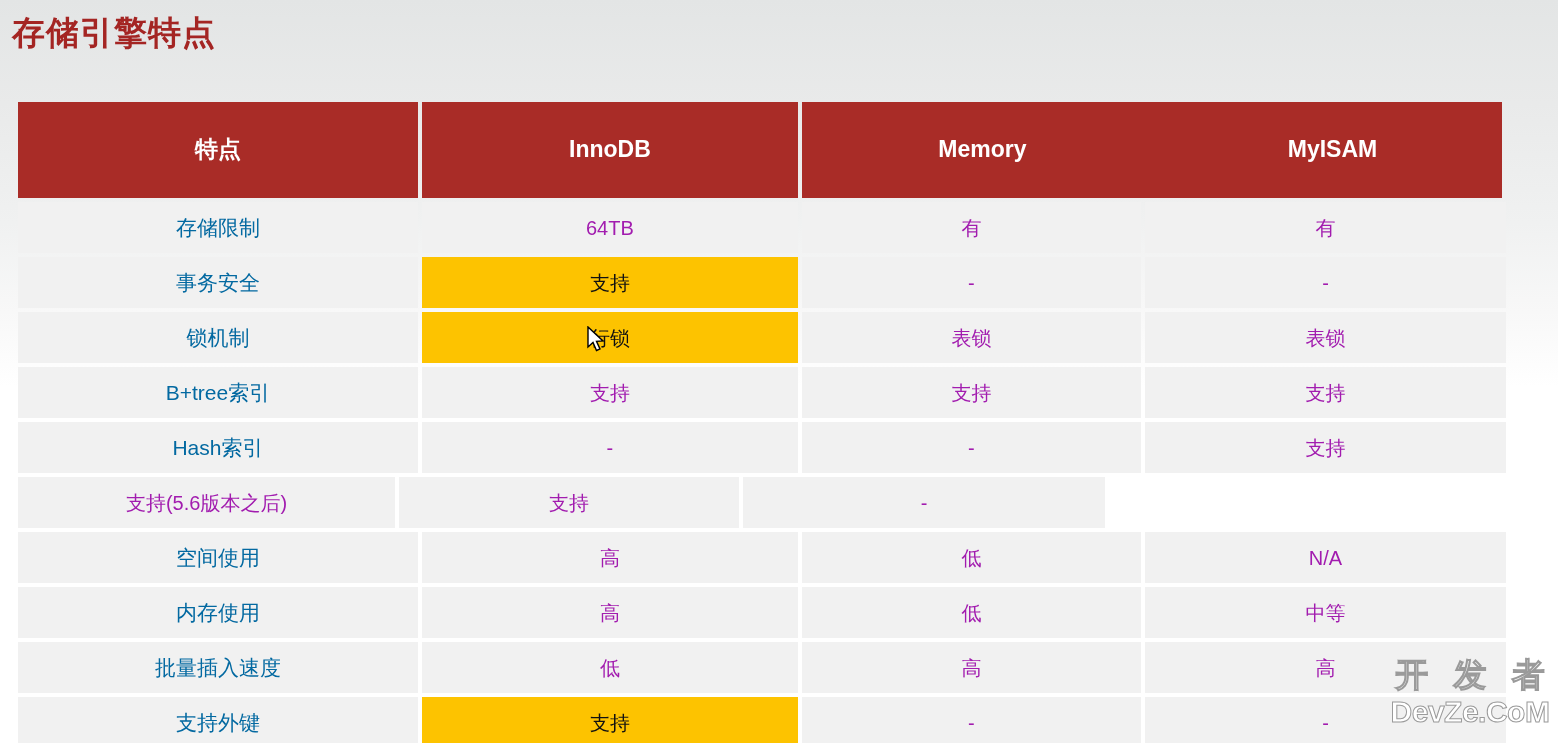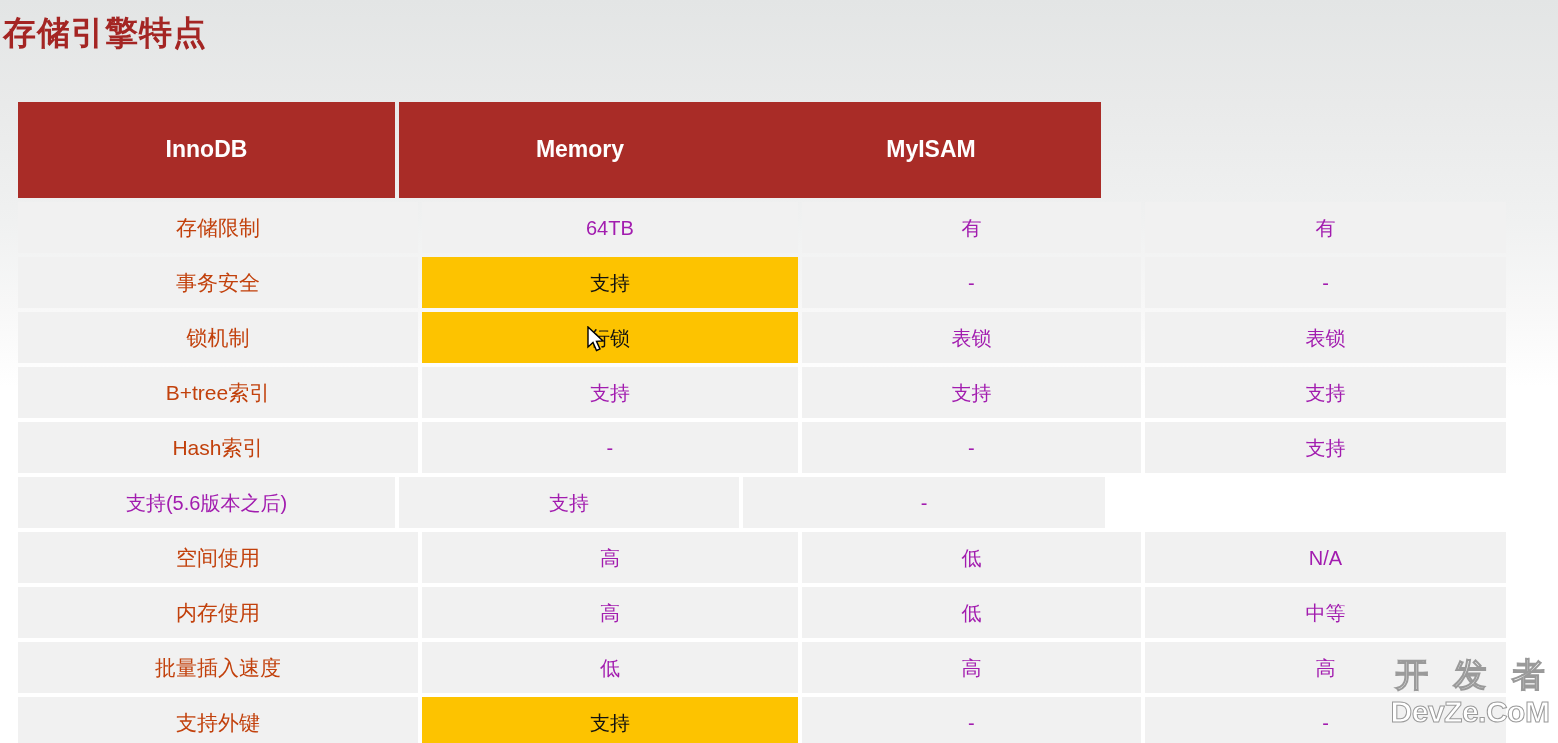--- a/index.html
+++ b/index.html
@@ -18,21 +18,21 @@
     position: relative;
     width: 1558px;
     height: 743px;
     background: linear-gradient(180deg, #e3e5e5 0%, #e9eaea 14%, #f0f1f1 30%, #f8f8f8 42%, #ffffff 52%, #ffffff 100%);
     overflow: hidden;
   }
 
   
   .title {
     position: absolute;
-    left: 3px;
+    left: 12px;
     top: 11px;
     font-size: 33px;
     font-weight: bold;
     color: #a42523;
     letter-spacing: 1px;
     line-height: 44px;
     white-space: nowrap;
   }
 
   
@@ -72,21 +72,21 @@
   .head-row .cell {
     background: #a92c27;
     color: #ffffff;
     font-weight: bold;
     font-size: 23px;
     height: 96px;
   }
 
   
   .feat {
-    color: #c2410c;
+    color: #0369a1;
     font-size: 21px;
   }
 
   
   .cell.hl {
     background: #fdc300;
     color: #111111;
   }
 
   
@@ -130,20 +130,21 @@
 </head>
 <body>
 
 <div class="slide">
 
   <div class="title">存储引擎特点</div>
 
   <div class="table-wrap">
 
     <div class="grid-row head-row">
+      <div class="cell col-0">特点</div>
       <div class="cell col-1">InnoDB</div>
       <div class="cell col-3">Memory</div>
       <div class="cell col-2">MyISAM</div>
     </div>
 
     <div class="grid-row">
       <div class="cell col-0 feat">存储限制</div>
       <div class="cell col-1">64TB</div>
       <div class="cell col-2">有</div>
       <div class="cell col-3">有</div>

